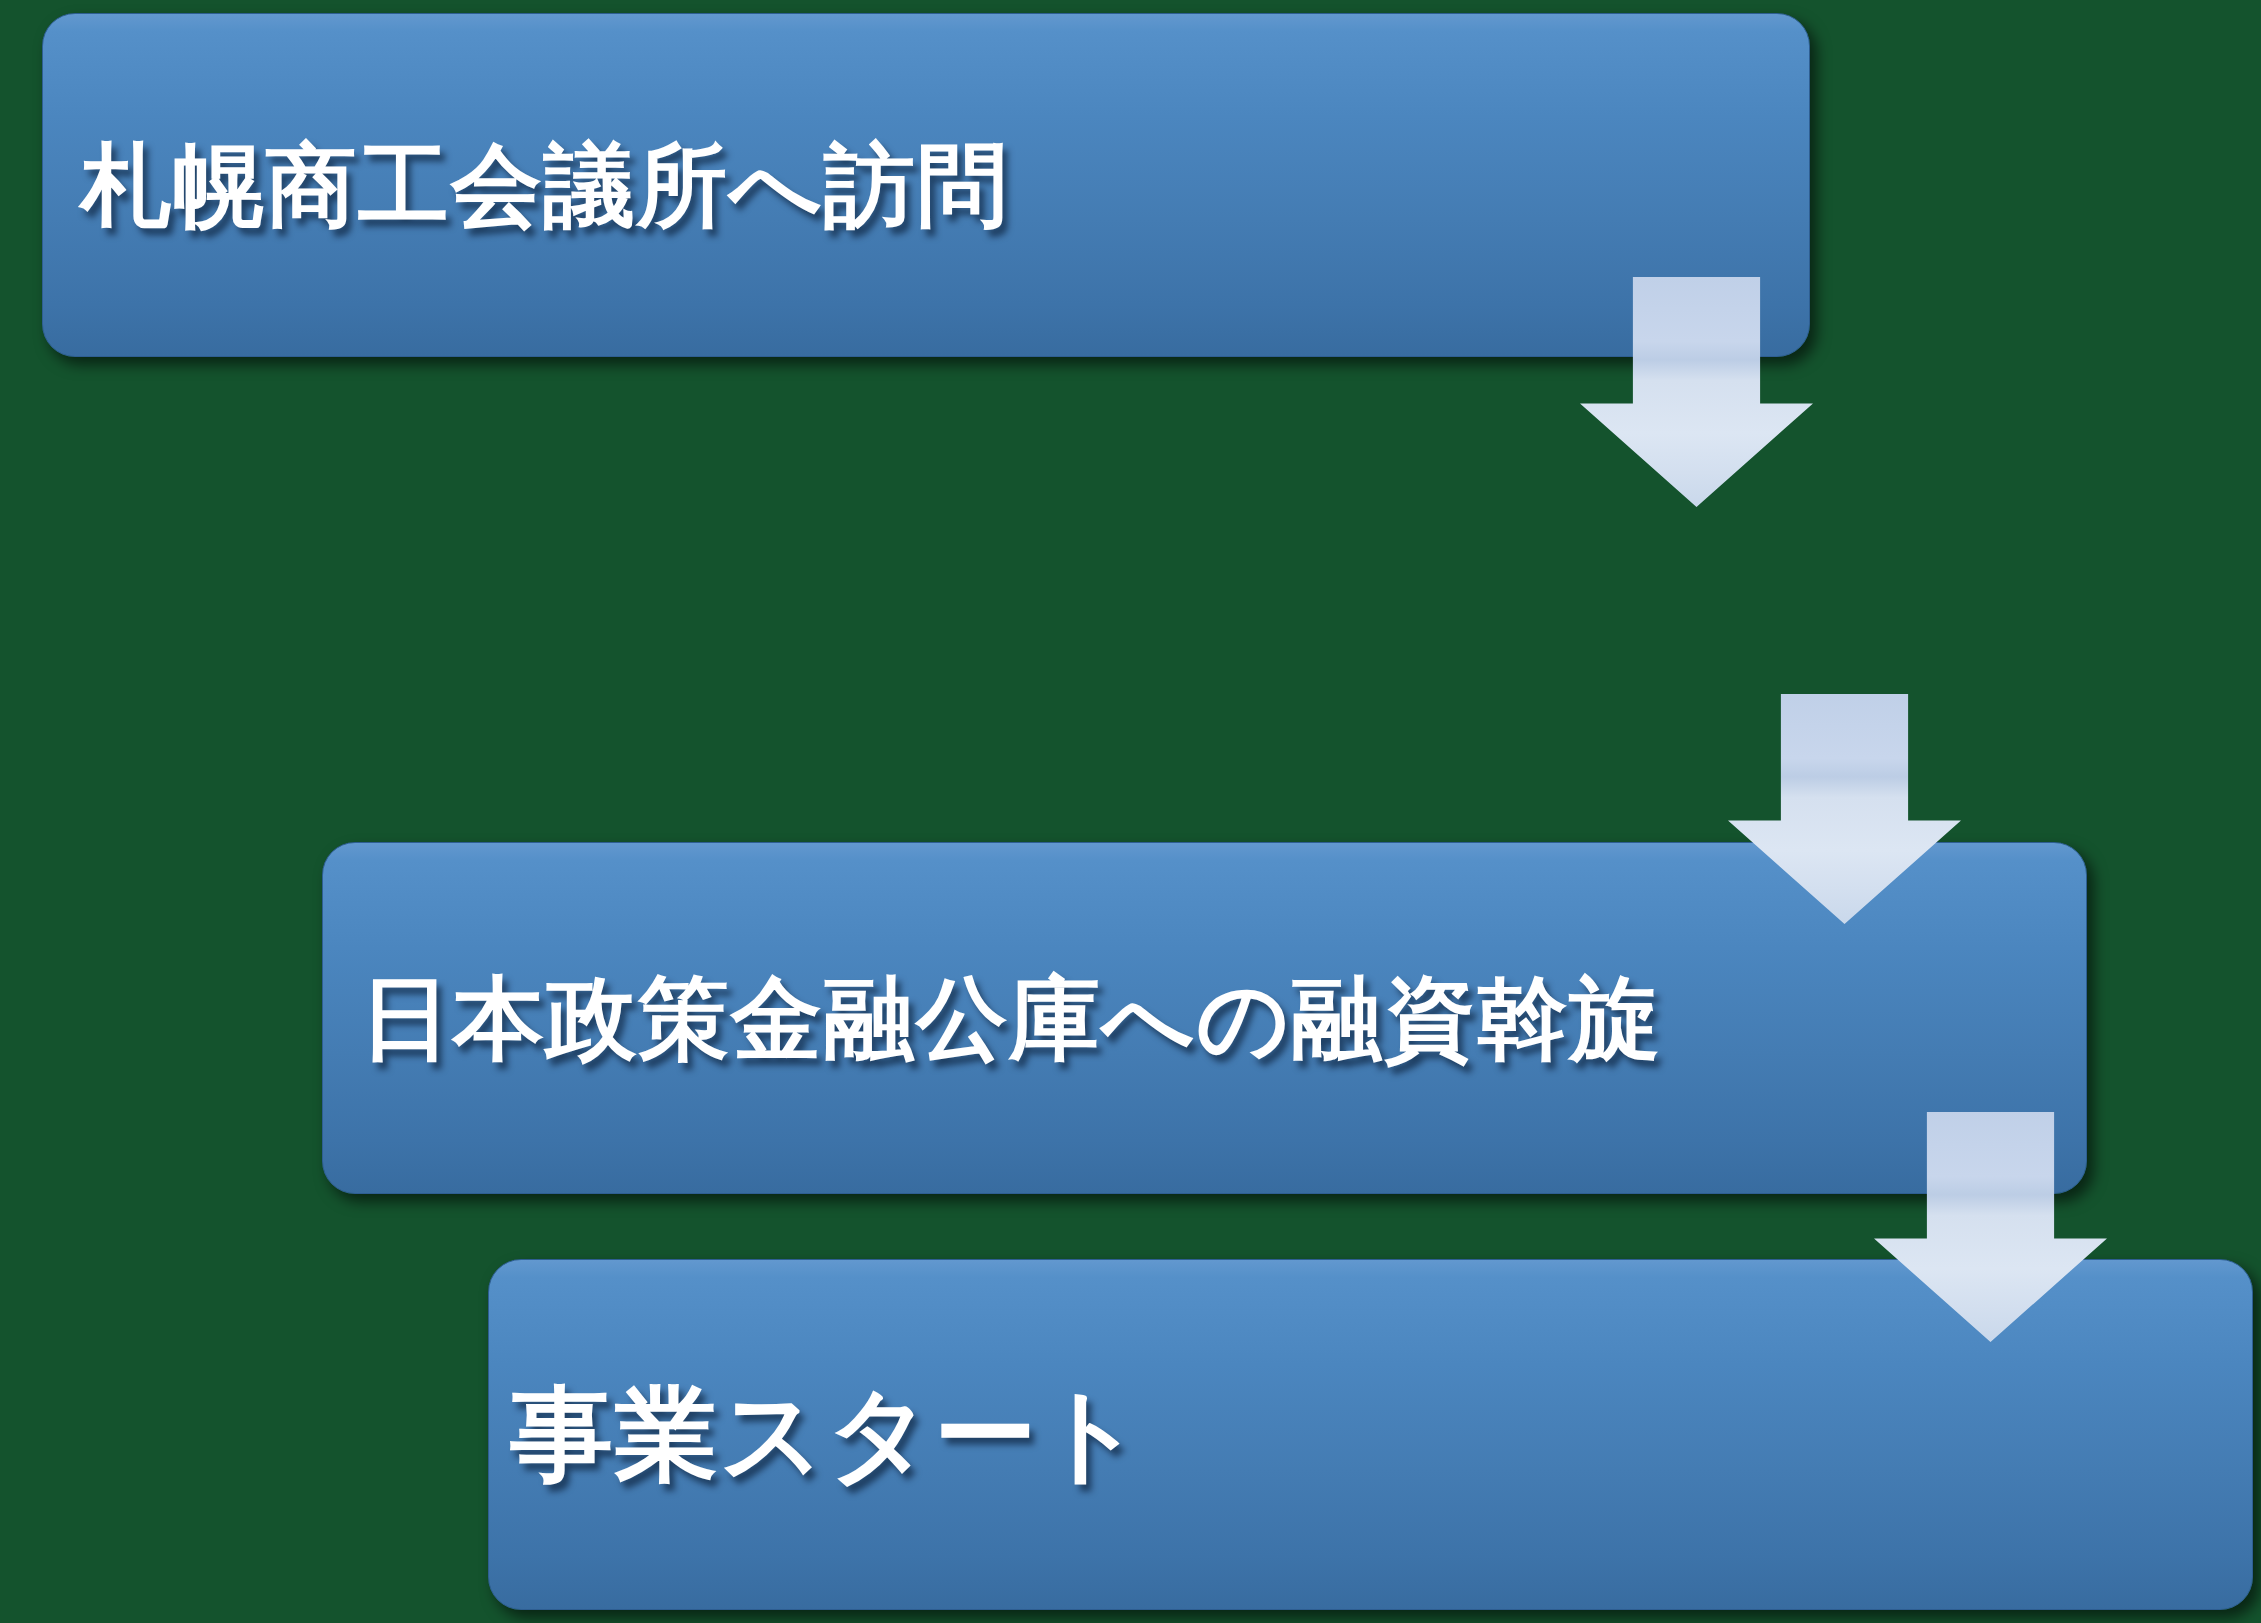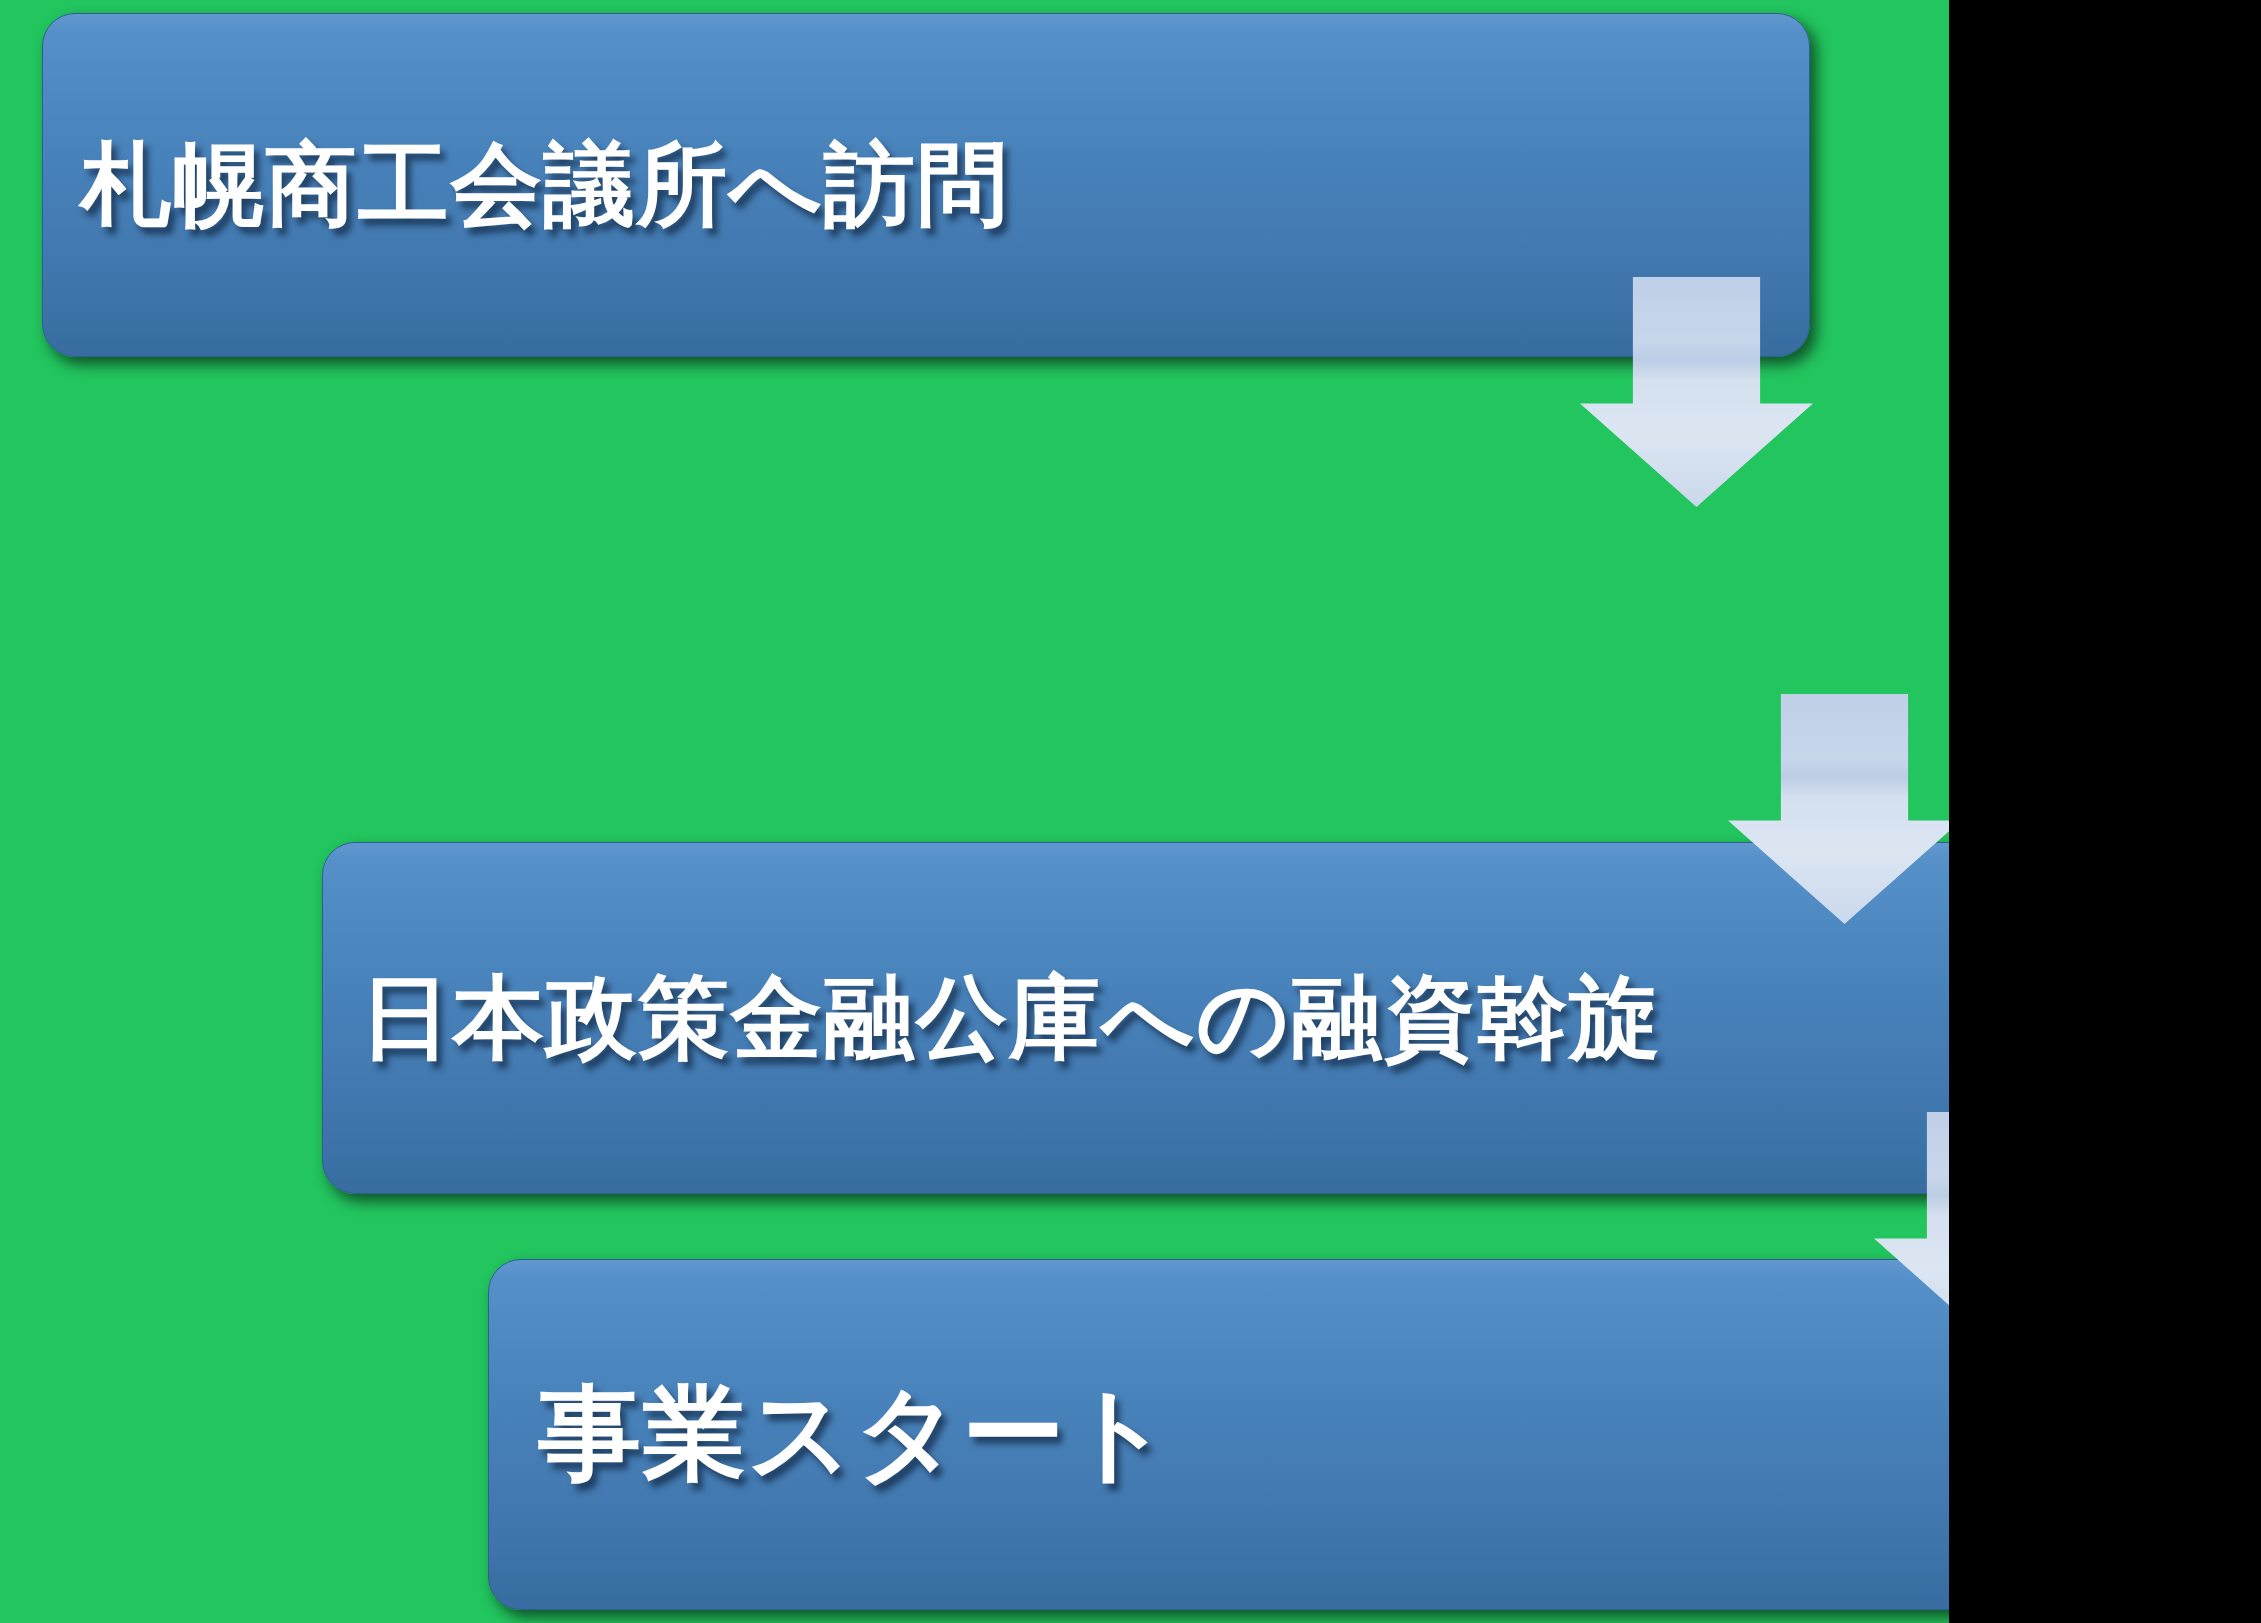--- a/index.html
+++ b/index.html
@@ -2,25 +2,25 @@
 <html style="font-size:14px"><head>
 <meta charset="utf-8">
 <style>
   html, body {
     margin: 0;
     padding: 0;
     background: #000000;
   }
   .canvas {
     position: relative;
-    width: 1949px;
+    width: 2261px;
     height: 1623px;
-    background: #22c55e;
+    background: #14532d;
     overflow: hidden;
-    font-family: Liberation Serif, serif;
+    font-family: Liberation Sans, sans-serif;
   }
 
   
   .step-box {
     position: absolute;
     box-sizing: border-box;
     border-radius: 33px;
     border: 1.7px solid #2E5E92;
     background: linear-gradient(180deg,
       #6298CF 0%,
@@ -43,21 +43,21 @@
     font-weight: 700;
     font-size: 91px;
     line-height: 1;
     letter-spacing: 1.7px;
     white-space: nowrap;
     padding-left: 37px;
     text-shadow: 5.2px 7px 6.1px rgba(0, 15, 35, 0.55);
   }
   .box-4 .step-label {
     font-size: 103px;
-    padding-left: 49px;
+    padding-left: 21px;
   }
 
   
   .flow-arrow {
     position: absolute;
     width: 233px;
     height: 230px;
     clip-path: polygon(22.7% 0%, 77.3% 0%, 77.3% 55%, 100% 55%, 50% 100%, 0% 55%, 22.7% 55%);
     background: linear-gradient(180deg,
       #C0D0E8 0%,

